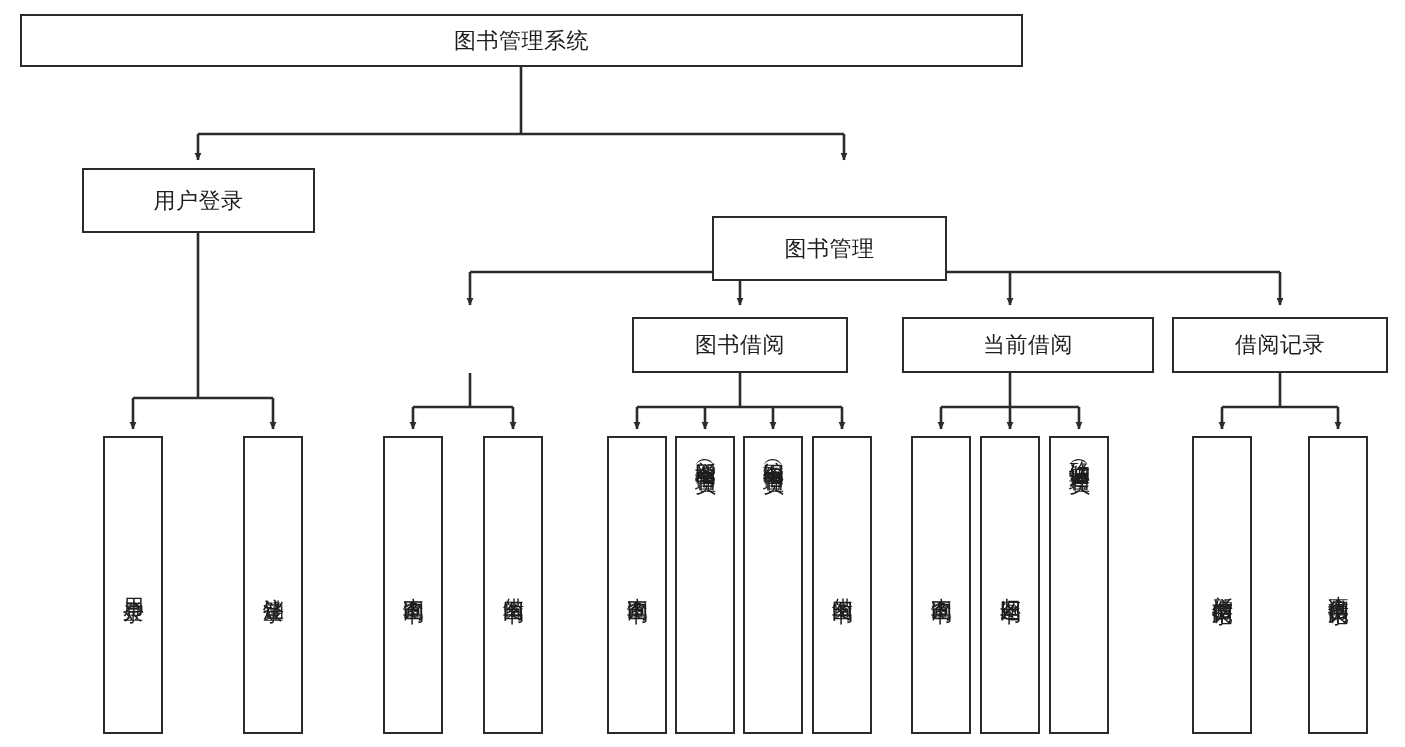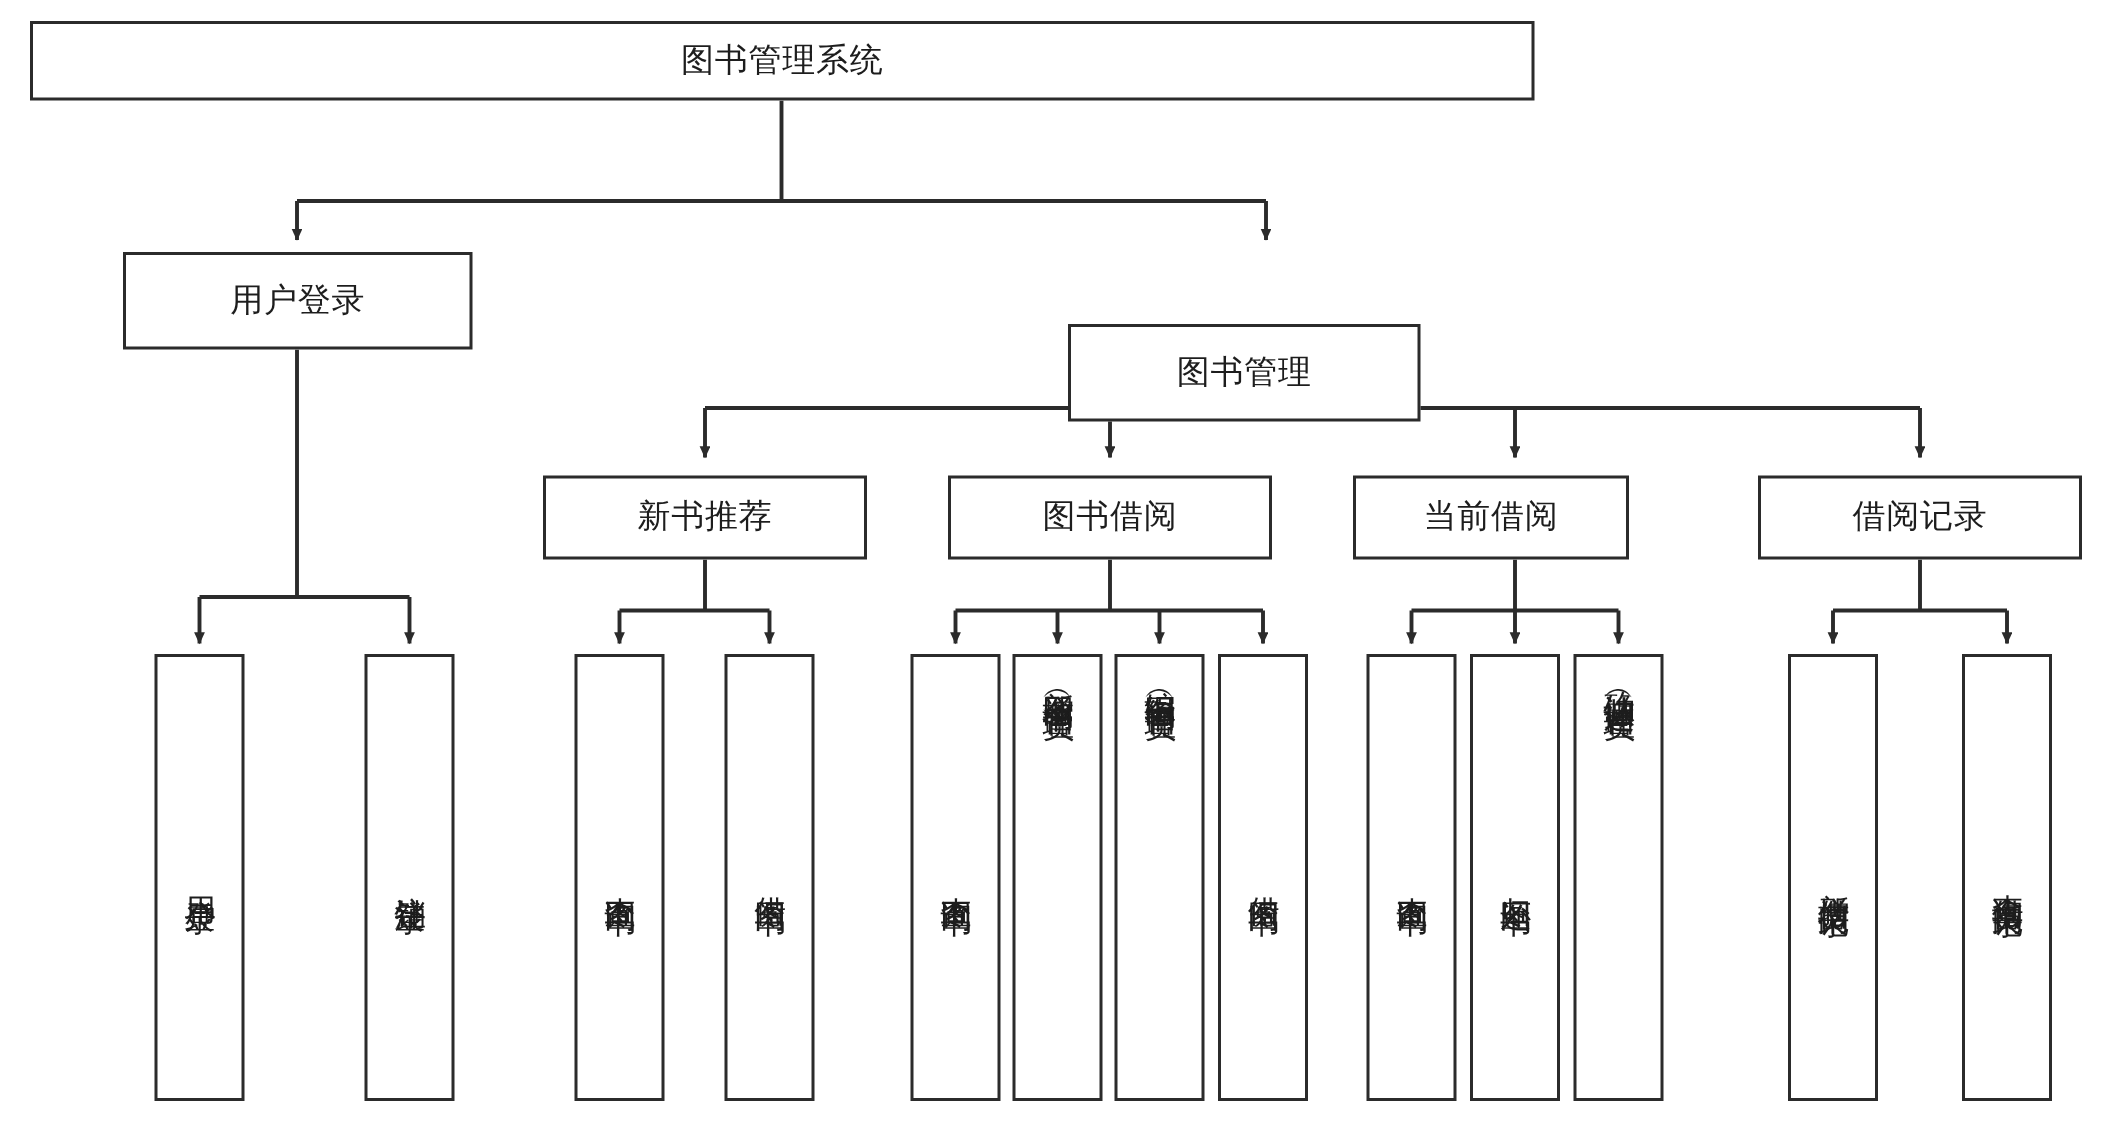--- a/index.html
+++ b/index.html
@@ -134,27 +134,24 @@
     <span class="lbl">图书管理系统</span>
   </div>
 
   <div class="node h-node" style="left:82px; top:168px; width:233px; height:65px;">
     <span class="lbl">用户登录</span>
   </div>
   <div class="node h-node" style="left:712px; top:168px; width:235px; height:65px;margin-top:48px;">
     <span class="lbl">图书管理</span>
   </div>
 
-  <div class="node h-node" style="left:362px; top:317px; width:216px; height:56px;">
-    <span class="lbl">新书推荐</span>
-  </div>
   <div class="node h-node" style="left:632px; top:317px; width:216px; height:56px;">
     <span class="lbl">图书借阅</span>
   </div>
-  <div class="node h-node" style="left:902px; top:317px; width:184px; height:56px;">
+  <div class="node h-node" style="left:902px; top:317px; width:252px; height:56px;">
     <span class="lbl">当前借阅</span>
   </div>
   <div class="node h-node" style="left:1172px; top:317px; width:216px; height:56px;align-items:center;">
     <span class="lbl">借阅记录</span>
   </div>
 
   <div class="node v-node centered" style="left:103px; top:436px; width:60px; height:298px;">
     <span class="lbl">用户登录</span>
   </div>
   <div class="node v-node centered" style="left:243px; top:436px; width:60px; height:298px;">

